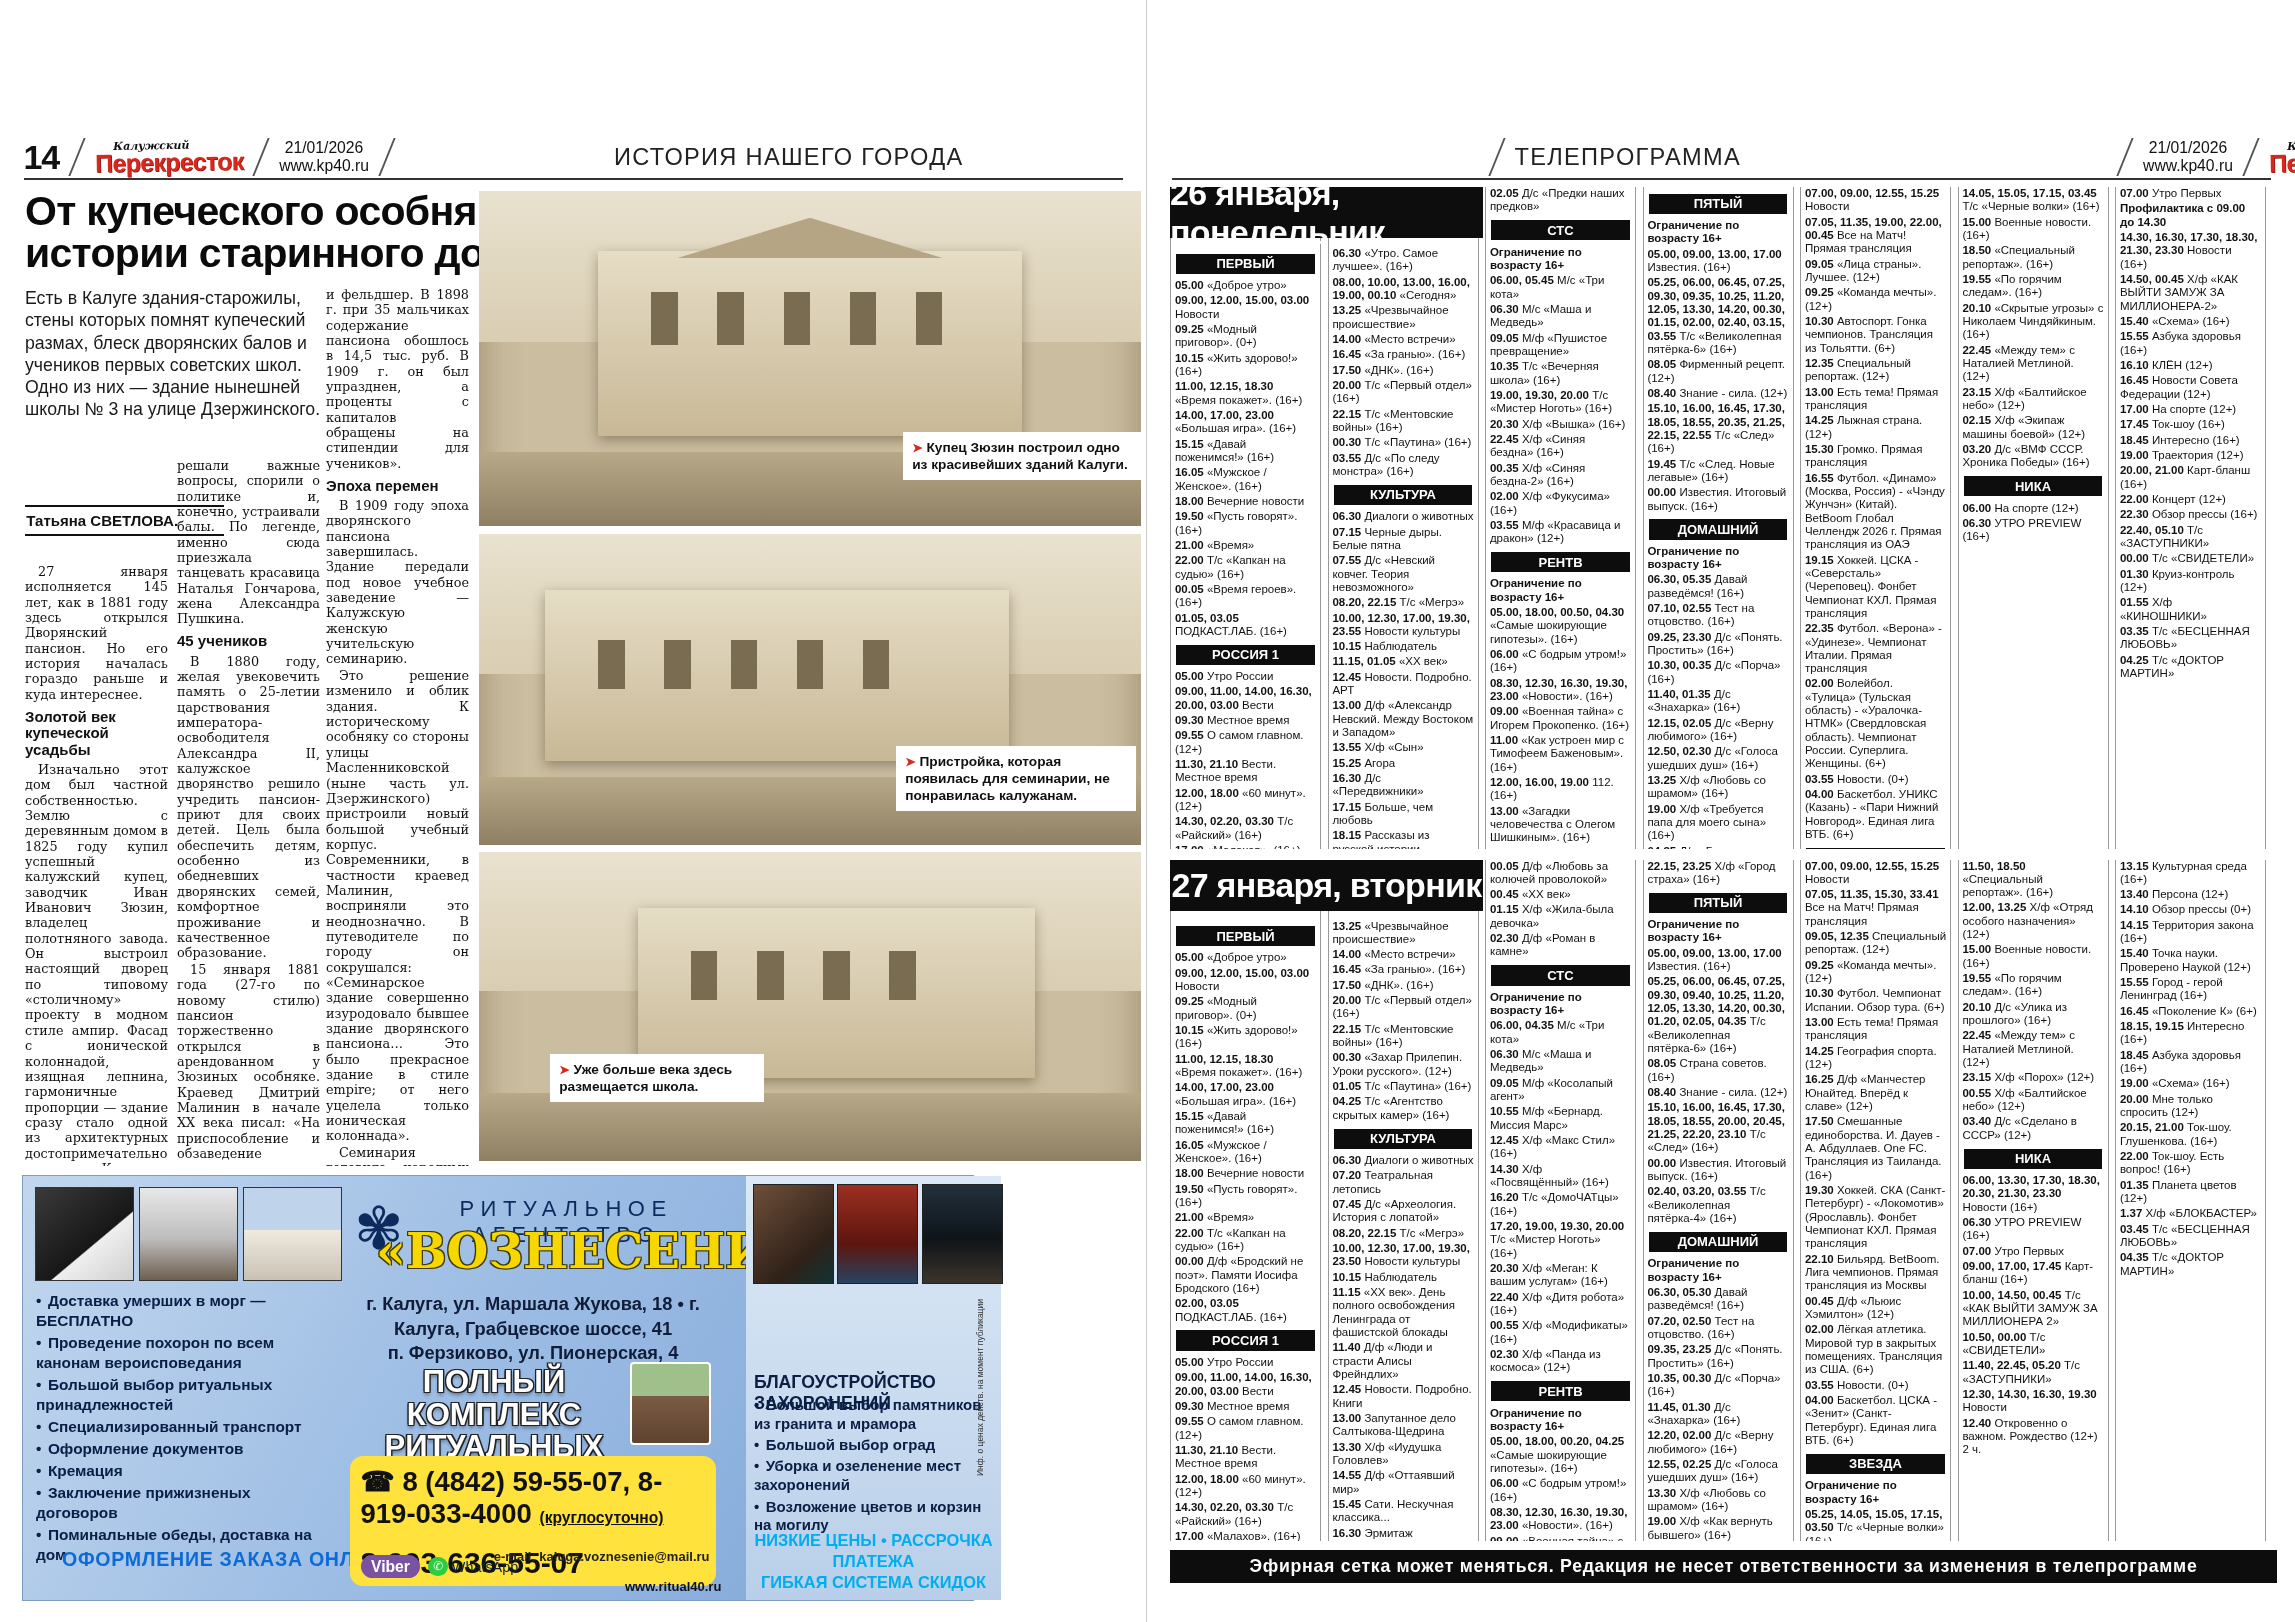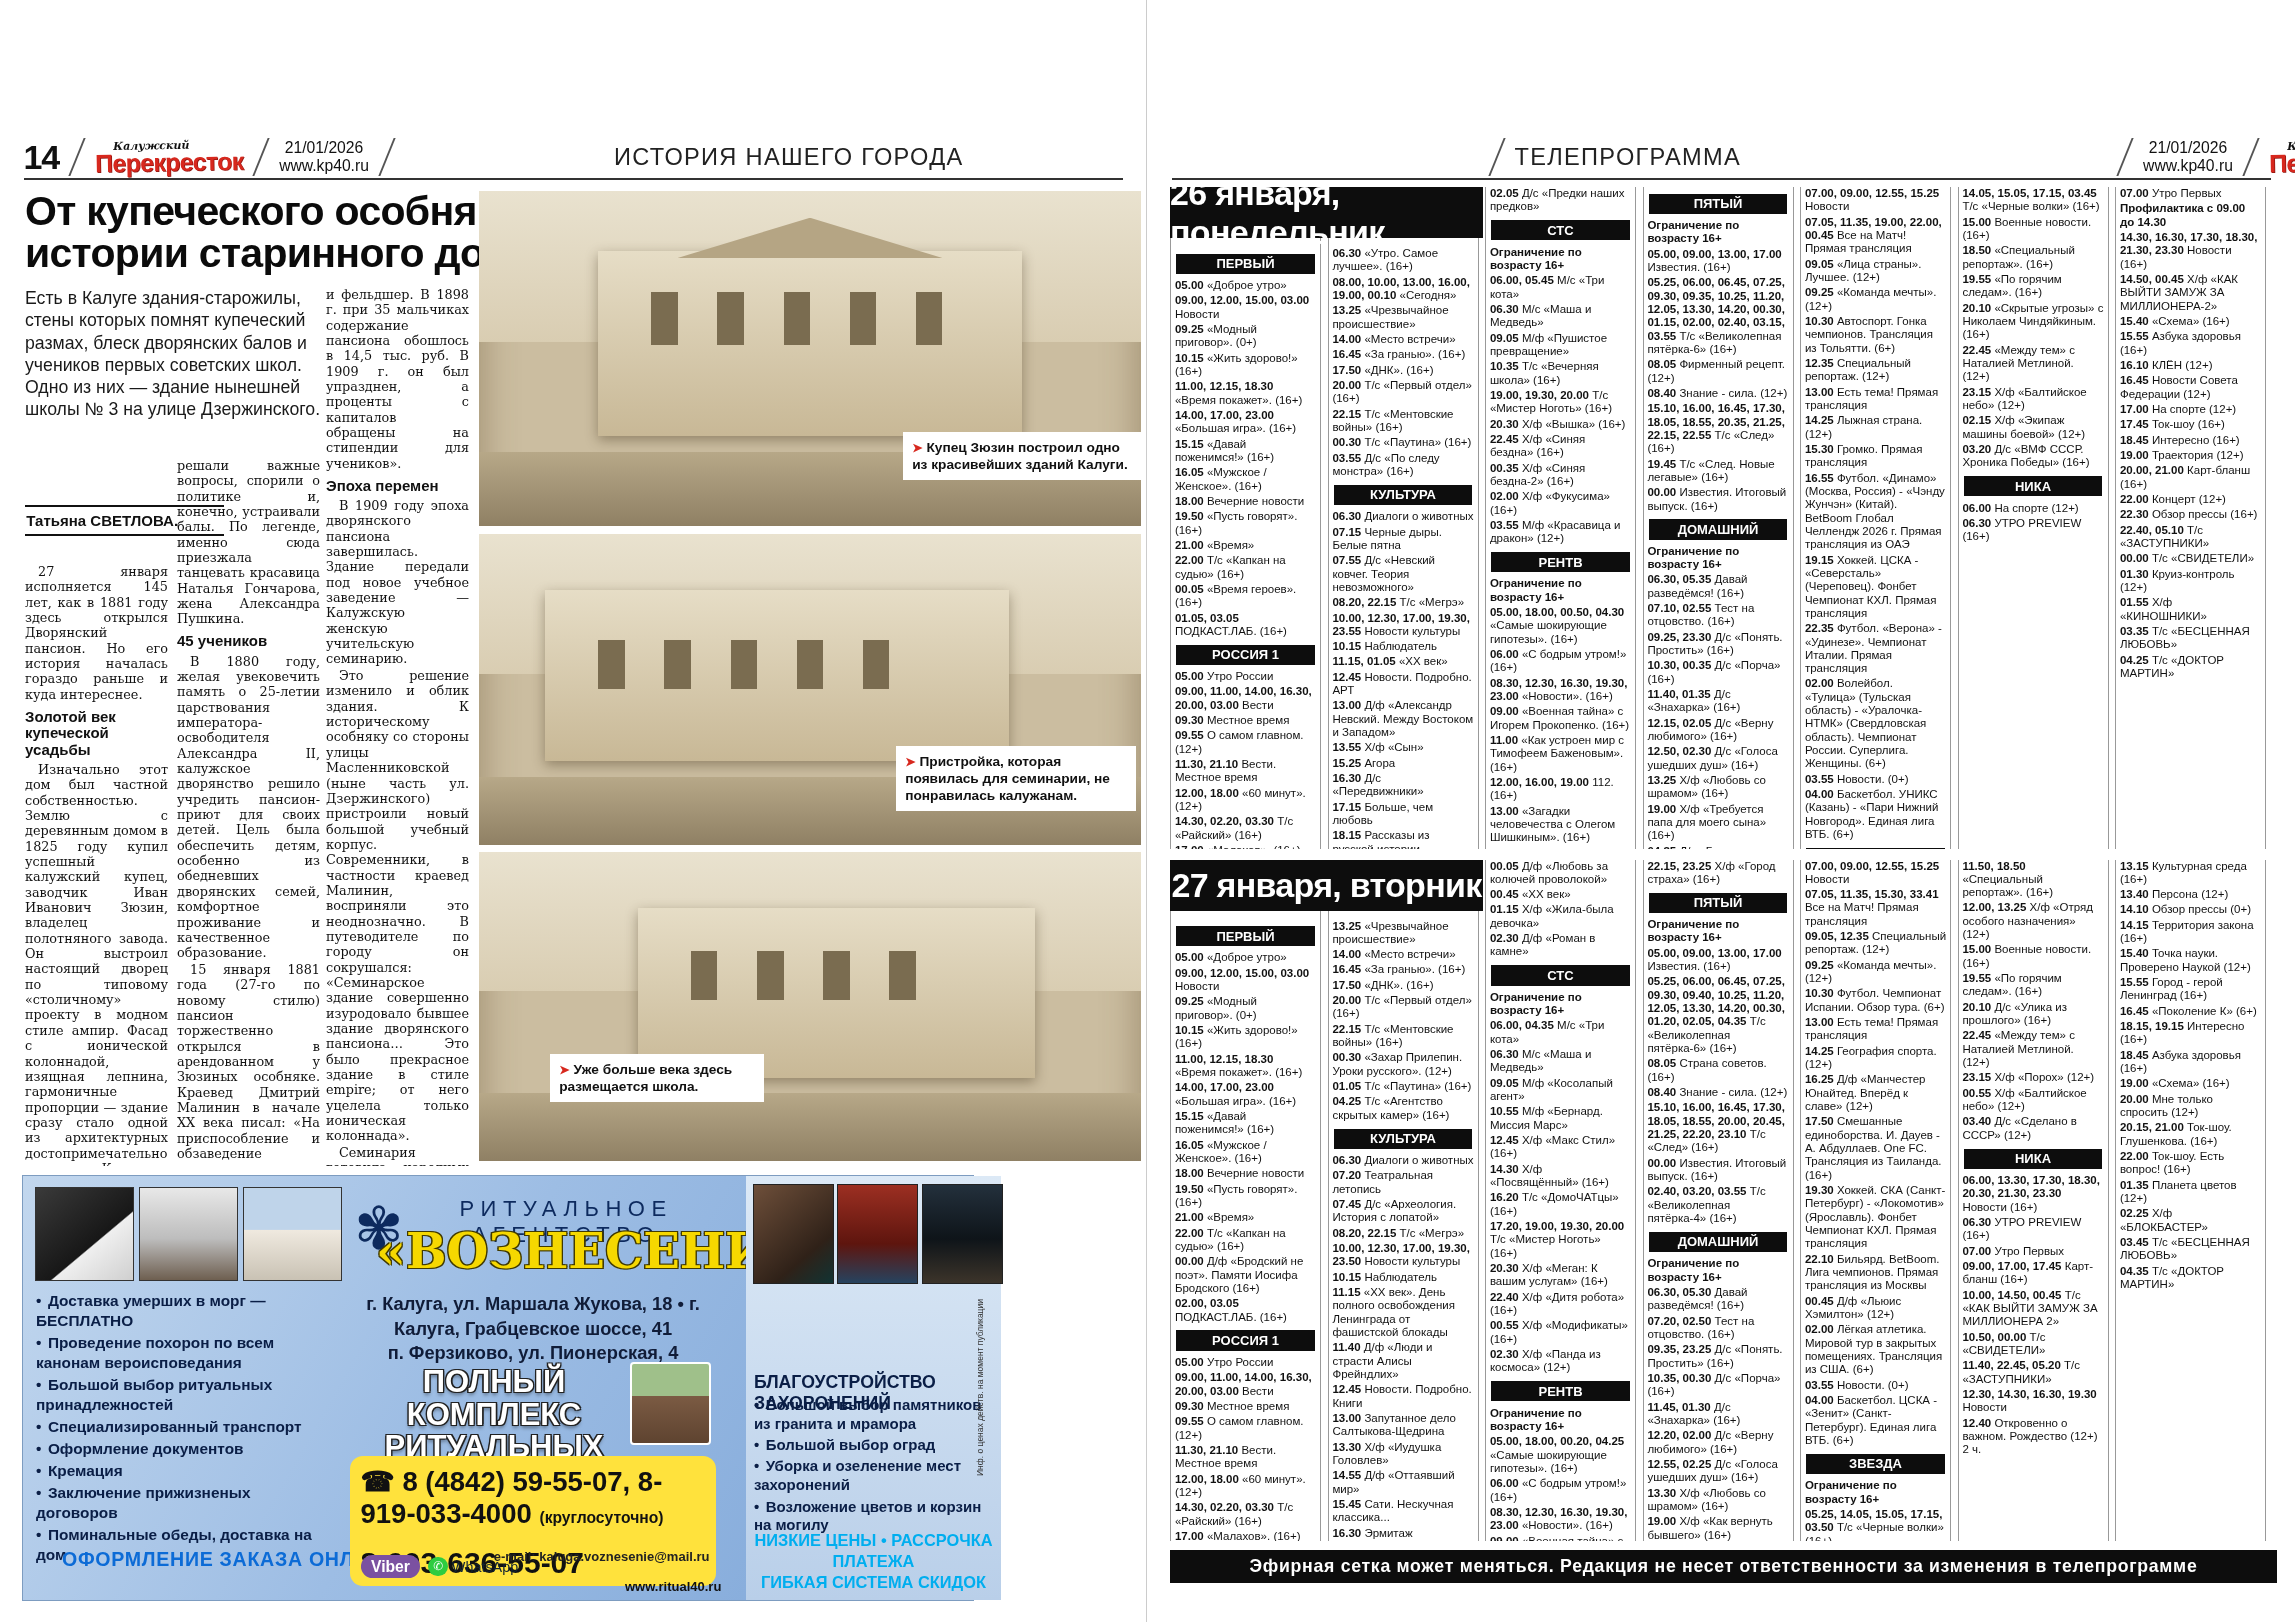--- a/index.html
+++ b/index.html
@@ -58,21 +58,21 @@
   .adonline{position:absolute;left:39px;top:372px;font-size:19.6px;font-weight:bold;color:#0c6bd6;letter-spacing:0.7px;}
   .adc{position:absolute;left:327px;top:0;width:366px;height:424px;}
   .dove{position:absolute;left:3.9px;top:18.3px;font-size:59px;color:#0d2a5e;transform:scaleX(-1);}
   .adtype{position:absolute;left:72px;top:19.6px;width:288px;text-align:center;font-size:22px;letter-spacing:6.5px;color:#0d2a5e;}
   .adbrand{position:absolute;left:26px;top:47px;width:327px;text-align:center;font-family:"DejaVu Serif",serif;font-weight:bold;font-size:48px;color:#f6d800;text-shadow:1.3px 1.3px 0 #413a00,-1.3px -1.3px 0 #413a00,1.3px -1.3px 0 #413a00,-1.3px 1.3px 0 #413a00;}
   .adaddr{position:absolute;left:0px;top:116px;width:366px;text-align:center;font-size:18.3px;font-weight:bold;color:#101c38;line-height:1.35;}
   .adserv{position:absolute;left:6.5px;top:190px;width:275px;text-align:center;font-size:31px;line-height:1.05;font-weight:bold;color:#fff;text-shadow:1.3px 1.3px 0 #222,-1.3px -1.3px 0 #222,1.3px -1.3px 0 #222,-1.3px 1.3px 0 #222,0 2.6px 3.9px rgba(0,0,0,.4);}
   .adgrave{position:absolute;right:5.2px;top:186px;width:77px;height:79px;background:linear-gradient(#9fc08a 40%,#7b5b43 41%,#5e4330);border:2px solid #fff;border-radius:3.9px;}
   .adyellow{position:absolute;left:0px;top:280px;width:366px;height:130px;background:#ffe23c;border-radius:13px;padding:9.2px 10.5px;box-sizing:border-box;}
   .adphone1{font-size:27.5px;font-weight:bold;color:#111;}
-  .adphone1 small{font-size:15.7px;font-weight:bold;}
+  .adphone1 small{font-size:15.7px;font-weight:bold;text-decoration:underline;}
   .adphone2{font-size:30px;font-weight:bold;color:#111;margin-top:16px;}
   .admsg{position:absolute;left:10.5px;bottom:7.9px;display:flex;gap:7.9px;align-items:center;}
   .vib{background:#7b51a1;color:#fff;font-weight:bold;border-radius:11.8px;padding:2.6px 10.5px;font-size:15.7px;}
   .wap{display:flex;align-items:center;gap:3.9px;font-size:14.4px;color:#123;}
   .wap .dot{width:19.6px;height:19.6px;border-radius:50%;background:#2ecc40;color:#fff;text-align:center;line-height:19.6px;font-size:11.8px;}
   .ademail{position:absolute;right:6.5px;bottom:22px;font-size:13px;font-weight:bold;color:#222;}
   .adritual{position:absolute;right:11.8px;bottom:43px;width:79px;height:79px;border-radius:50%;border:3.3px solid #111;color:#111;text-align:center;font-weight:bold;background:#ffe23c;}
   .adritual .r1{font-size:15.7px;margin-top:14.4px;letter-spacing:0.7px;}
   .adritual .r2{font-size:19.6px;line-height:.9;}
   .adritual .r3{font-size:10.5px;}
@@ -590,21 +590,21 @@
               <div class="tvit"><b>15.40 </b>Точка науки. Проверено Наукой (12+)</div>
               <div class="tvit"><b>15.55 </b>Город - герой Ленинград (16+)</div>
               <div class="tvit"><b>16.45 </b>«Поколение К» (6+)</div>
               <div class="tvit"><b>18.15, 19.15 </b>Интересно (16+)</div>
               <div class="tvit"><b>18.45 </b>Азбука здоровья (16+)</div>
               <div class="tvit"><b>19.00 </b>«Схема» (16+)</div>
               <div class="tvit"><b>20.00 </b>Мне только спросить (12+)</div>
               <div class="tvit"><b>20.15, 21.00 </b>Ток-шоу. Глушенкова. (16+)</div>
               <div class="tvit"><b>22.00 </b>Ток-шоу. Есть вопрос! (16+)</div>
               <div class="tvit"><b>01.35 </b>Планета цветов (12+)</div>
-              <div class="tvit"><b>02.25 </b>Х/ф «БЛОКБАСТЕР»</div>
+              <div class="tvit"><b>1.37 </b>Х/ф «БЛОКБАСТЕР»</div>
               <div class="tvit"><b>03.45 </b>Т/с «БЕСЦЕННАЯ ЛЮБОВЬ»</div>
               <div class="tvit"><b>04.35 </b>Т/с «ДОКТОР МАРТИН»</div>
             </div>
           </div>
           <div class="daybanner">27 января, вторник</div>
         </div>
       </div>
     <div class="disc">Эфирная сетка может меняться. Редакция не несет ответственности за изменения в телепрограмме</div>
   </div>
 </div>

